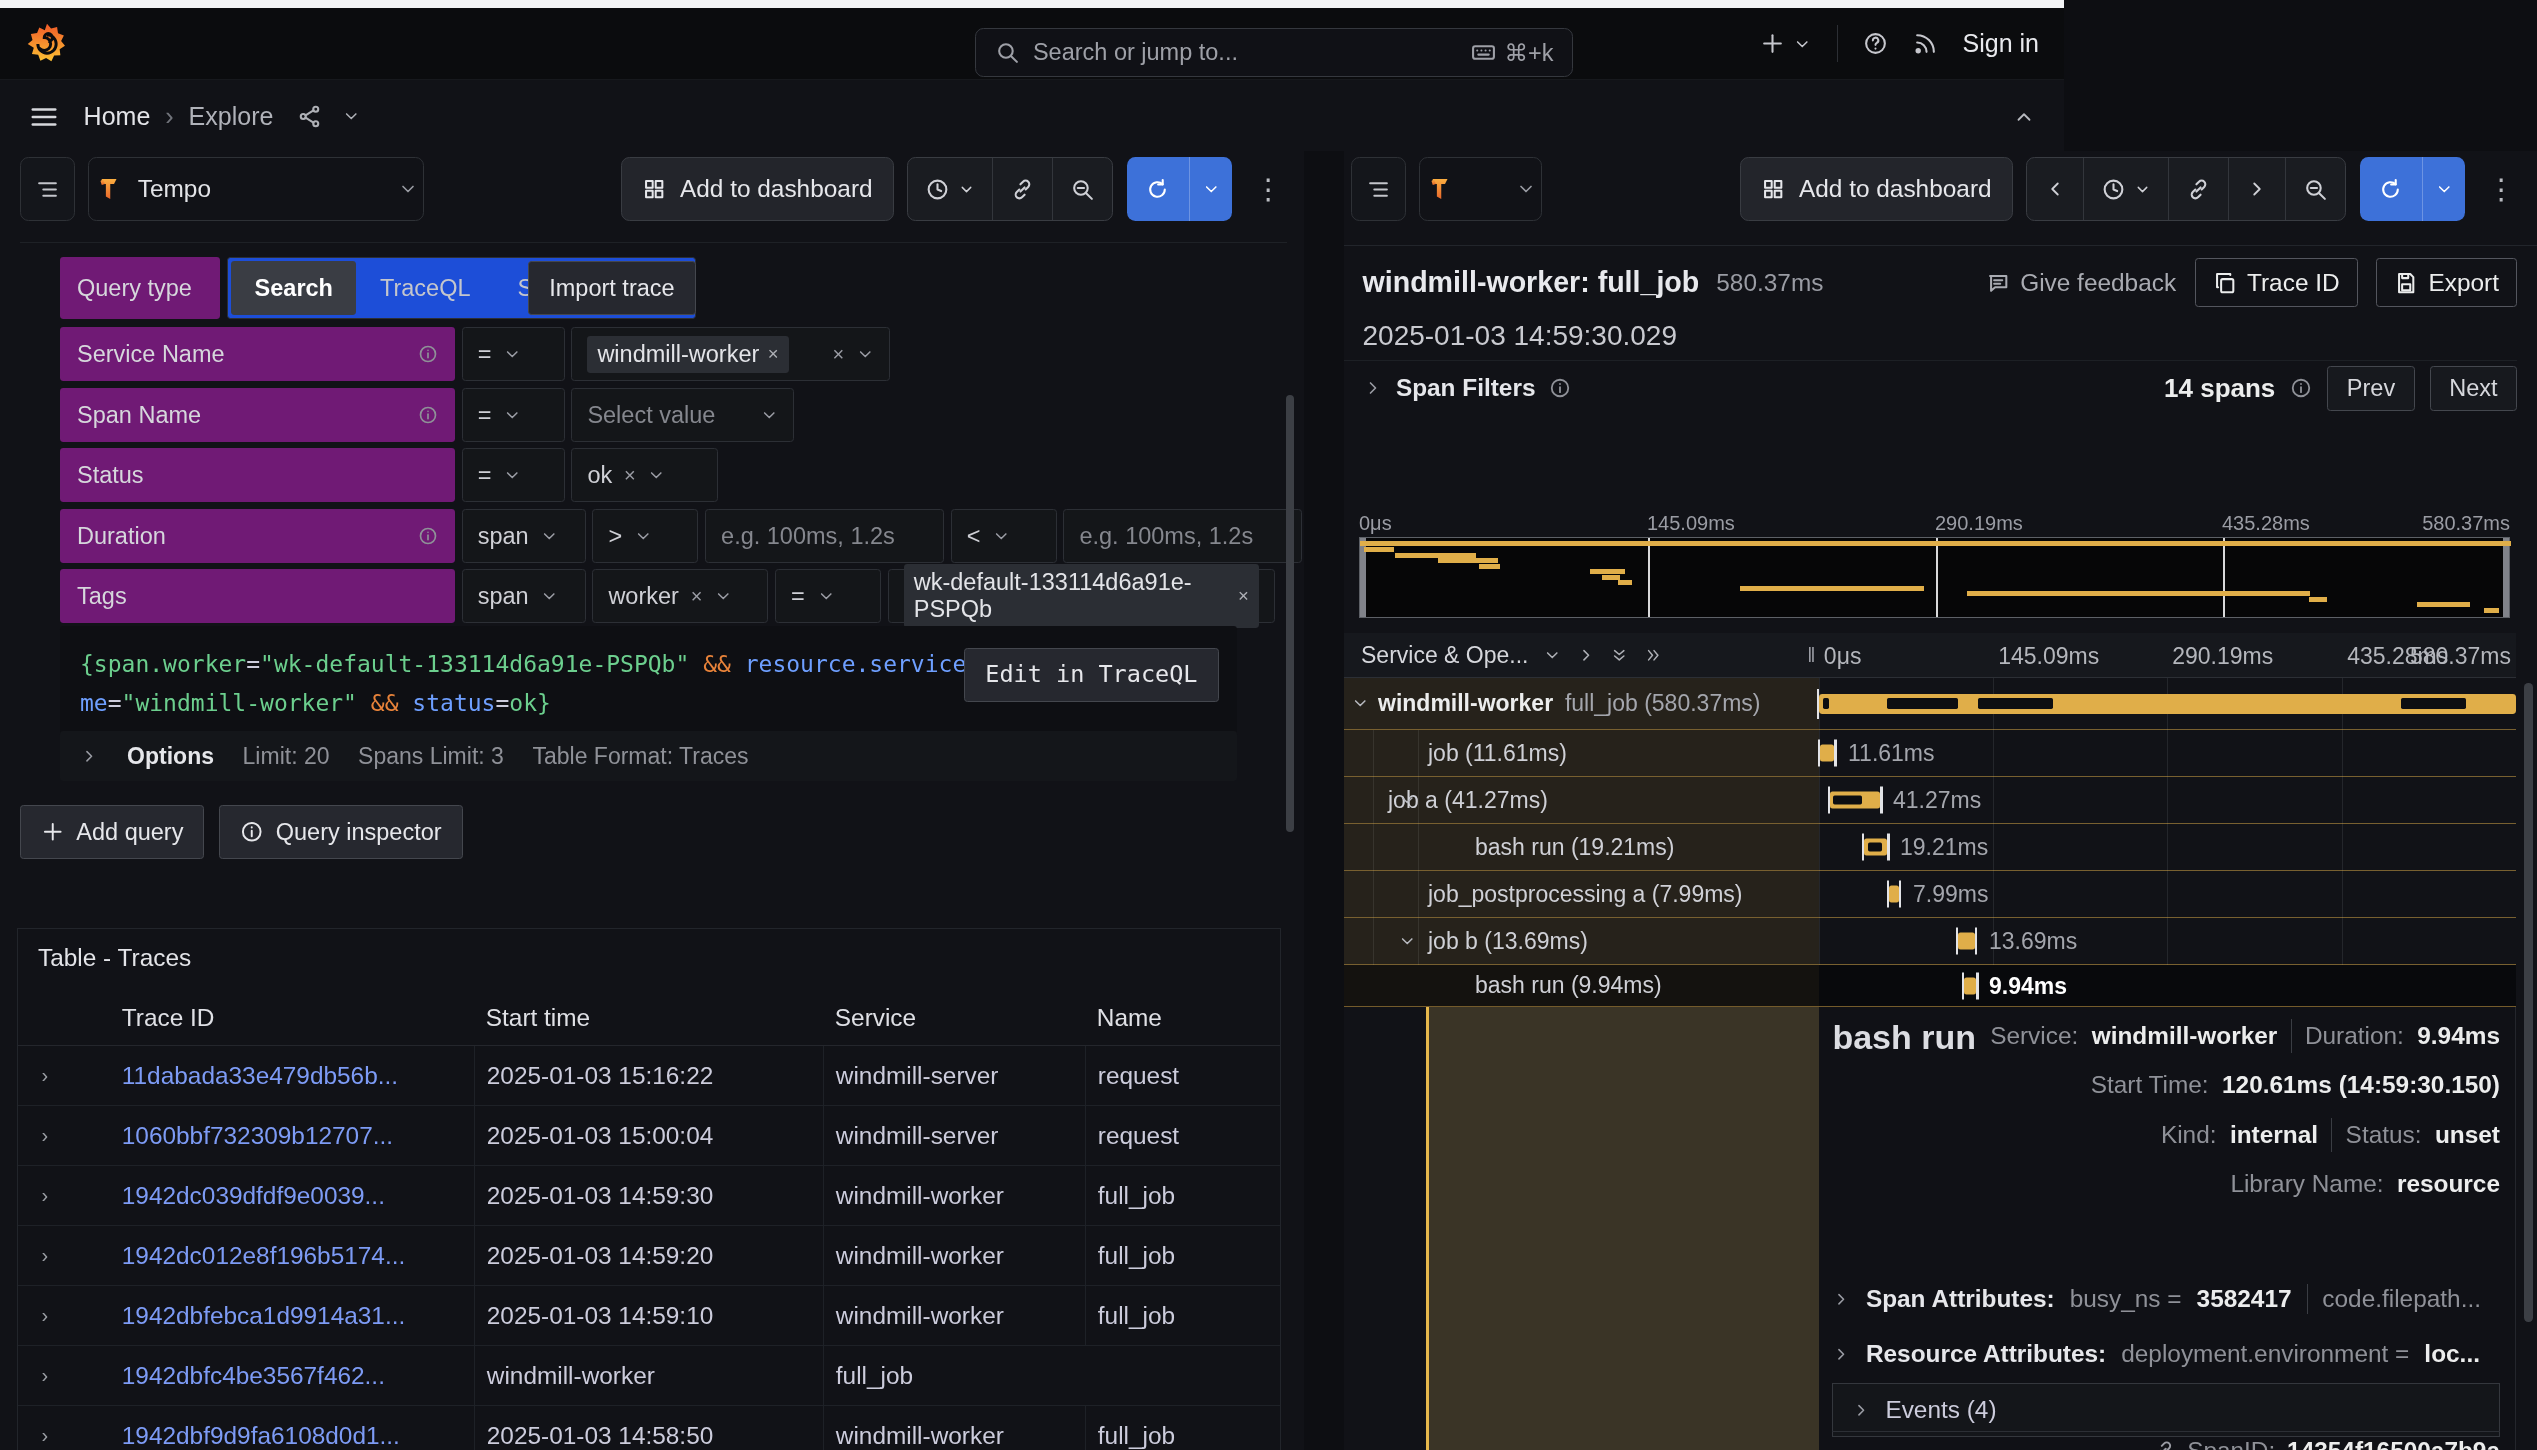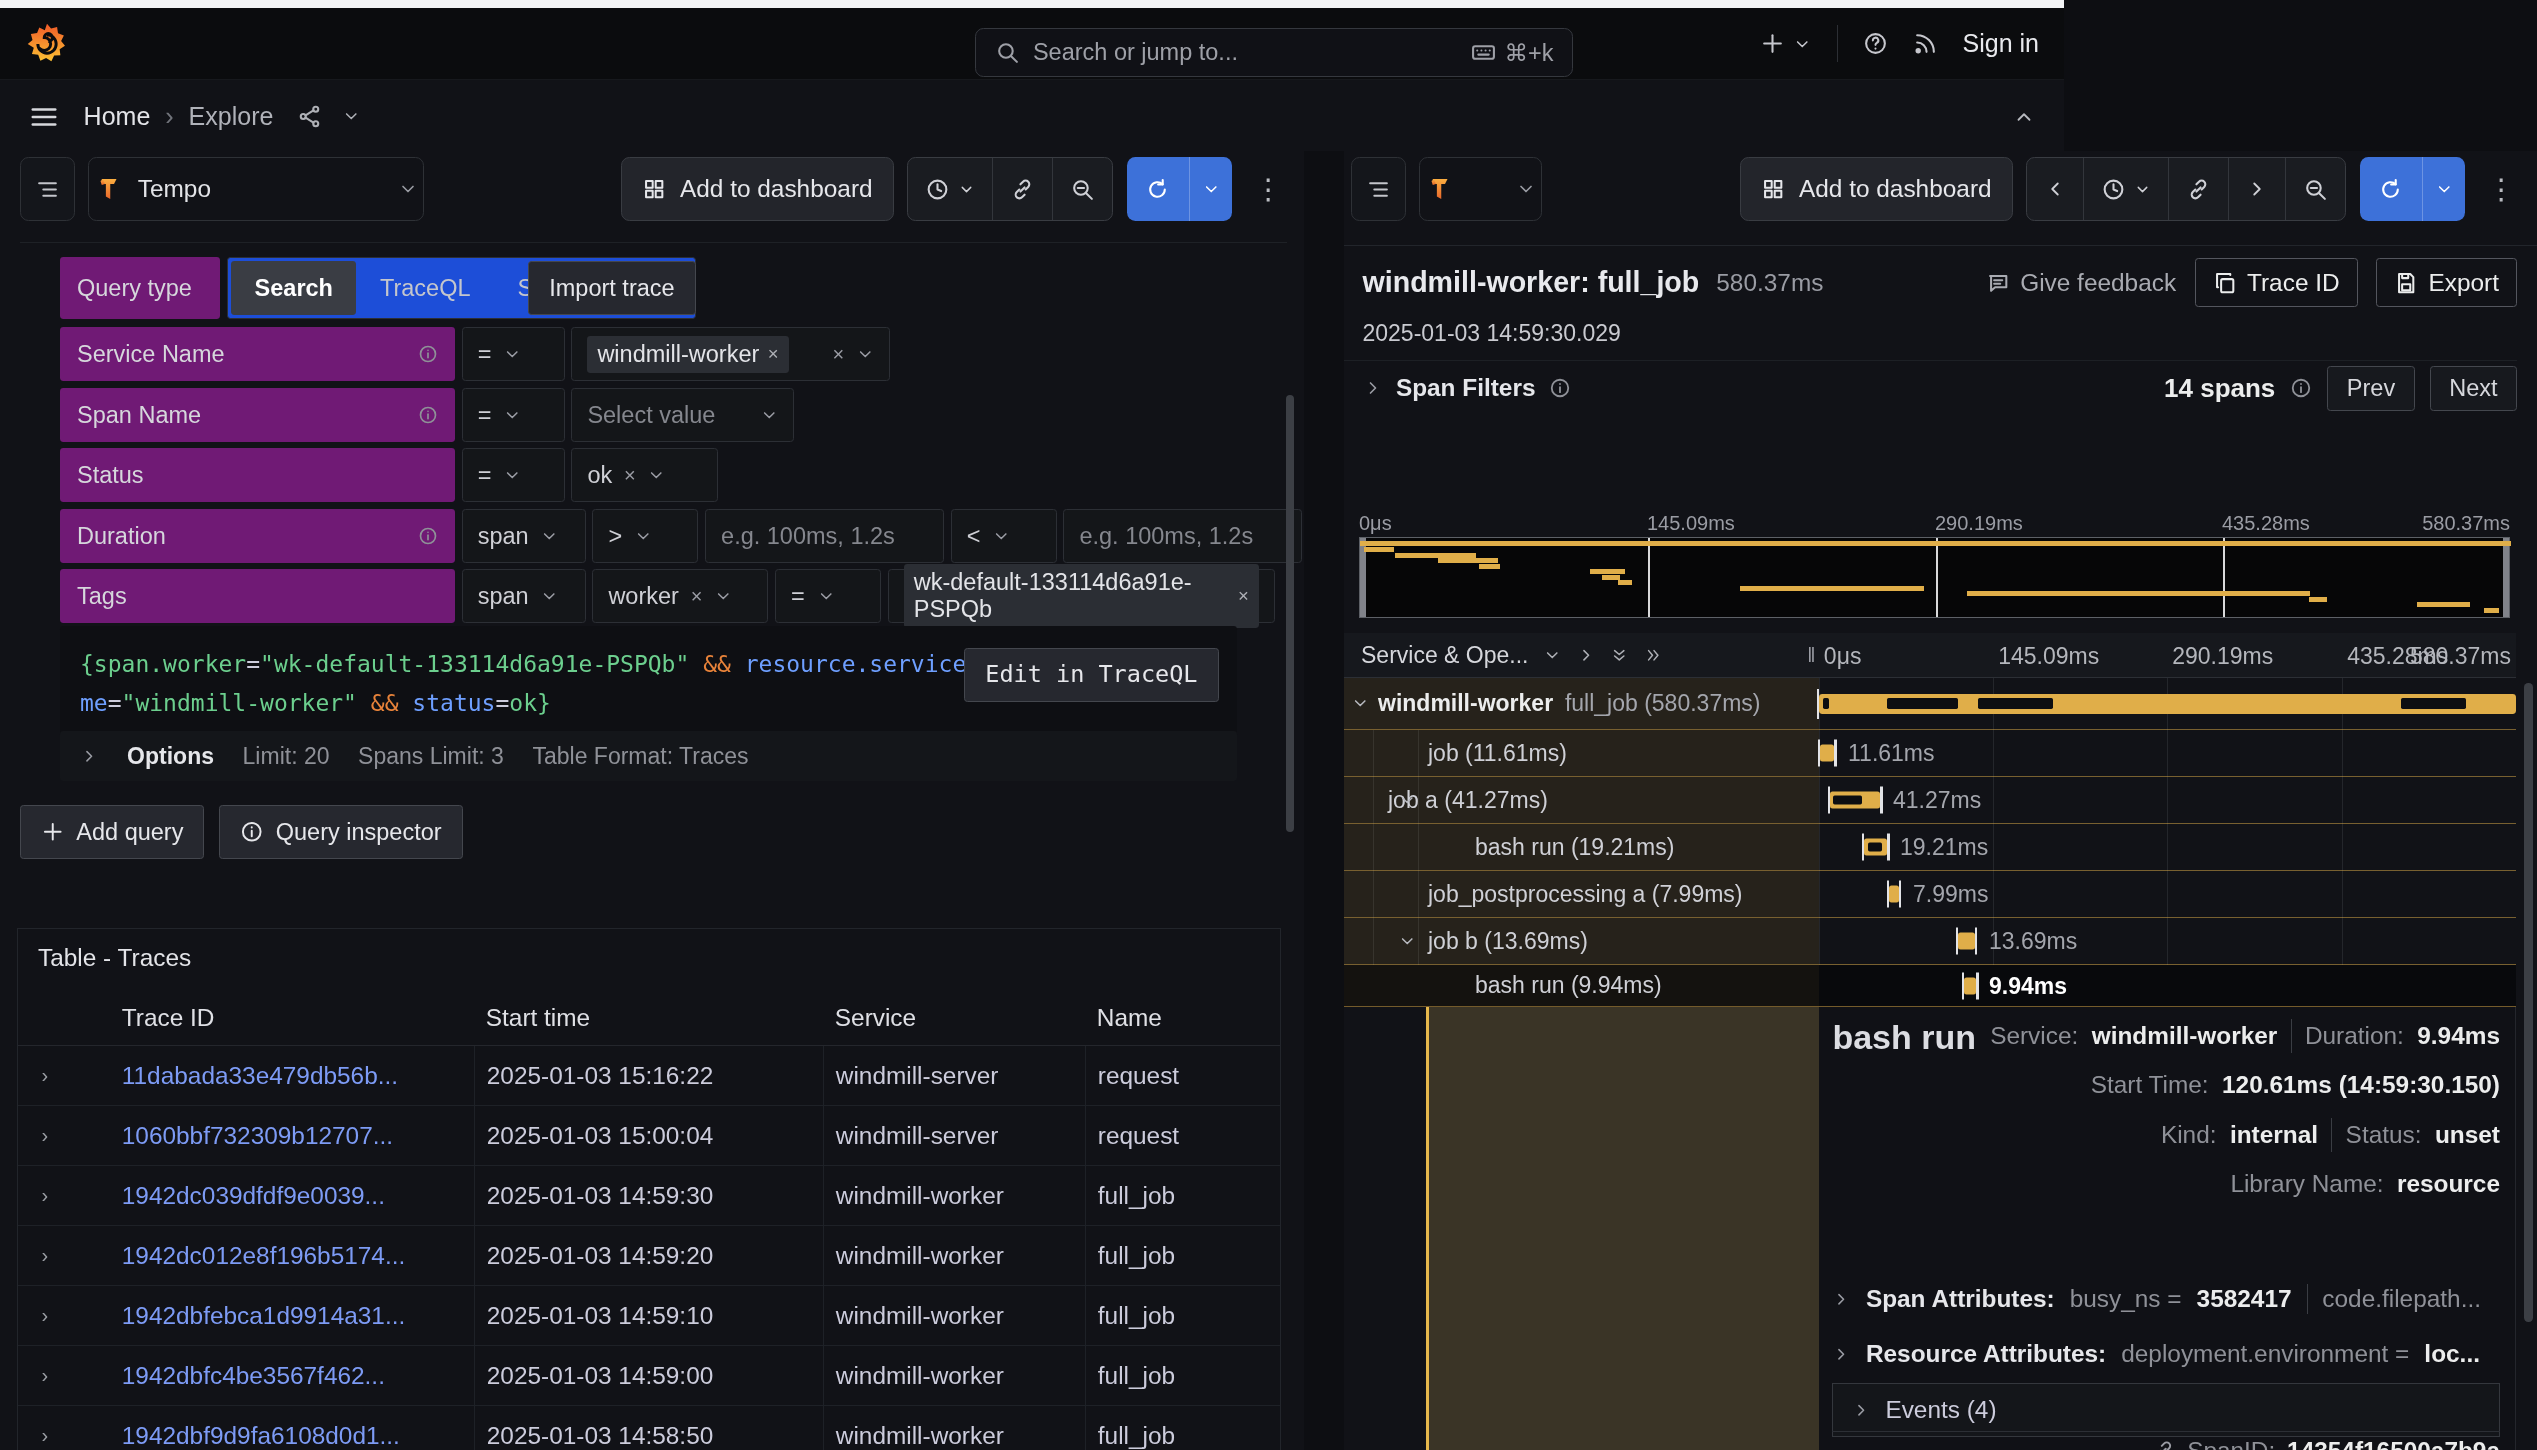--- a/index.html
+++ b/index.html
@@ -83,21 +83,21 @@
   .vscroll{position:absolute;width:8.4px;border-radius:4.2px;background:#3c3f45}
 
   
   .trace-card{position:absolute;top:94px;left:0;right:0;bottom:0;border-top:0.8px solid #22252b}
   .ttl-row{position:absolute;top:11.8px;left:18.5px;right:20px;height:50px;display:flex;align-items:center;gap:17px}
   .ttl{font-size:28.6px;font-weight:700;color:#e8e9ed}
   .ttl-dur{font-size:24.4px;color:#9a9ca4}
   .ttl-actions{margin-left:auto;display:flex;align-items:center;gap:18.5px}
   .ghostbtn{display:flex;align-items:center;gap:10px;color:#a9abb2;font-size:24.4px}
   .obtn{height:49px;border:0.8px solid #54565e;border-radius:3.4px;background:transparent;display:flex;align-items:center;gap:10px;padding:0 17px;font-size:24.4px;color:#eceded}
-  .tstamp{position:absolute;top:74px;left:18.5px;font-size:23px;color:#c9cad0}
+  .tstamp{position:absolute;top:74px;left:18.5px;font-size:28px;color:#c9cad0}
   .sf-row{position:absolute;top:114px;left:0;right:20px;height:55px;border-top:0.8px solid #1d2025;display:flex;align-items:center;padding-left:18.5px;gap:13.4px}
   .sf-title{font-size:24.4px;font-weight:700;color:#e6e7eb}
   .sf-right{margin-left:auto;display:flex;align-items:center;gap:15px}
   .spans-count{font-size:26px;font-weight:700;color:#eceded}
   .pbtn{height:45px;border:0.8px solid #44474e;border-radius:3.4px;background:#17191e;display:flex;align-items:center;padding:0 18.5px;font-size:23.5px;color:#d6d7dc}
 
   .mini-ticks{position:absolute;top:266px;left:15px;width:1151px;height:25px;font-size:20px;color:#9a9ca4}
   .mini-ticks span{position:absolute;top:0;white-space:nowrap}
   .minimap{position:absolute;top:291px;left:15px;width:1151px;height:81px;background:#060607;border:0.8px solid #5d6066}
   .minimap .grid{position:absolute;top:0;bottom:0;width:1.7px;background:rgba(255,255,255,.85)}
@@ -609,21 +609,20 @@
           <div class="trow">
             <div class="chev">›</div>
     <div class="tid">1942dbfebca1d9914a31...</div>
     <div>2025-01-03 14:59:10</div>
     <div>windmill-worker</div>
     <div>full_job</div>
           </div>
           <div class="trow">
             <div class="chev">›</div>
     <div class="tid">1942dbfc4be3567f462...</div>
-    <div>2025-01-03 14:59:00</div>
     <div>windmill-worker</div>
     <div>full_job</div>
           </div>
           <div class="trow">
             <div class="chev">›</div>
     <div class="tid">1942dbf9d9fa6108d0d1...</div>
     <div>2025-01-03 14:58:50</div>
     <div>windmill-worker</div>
     <div>full_job</div>
           </div>

